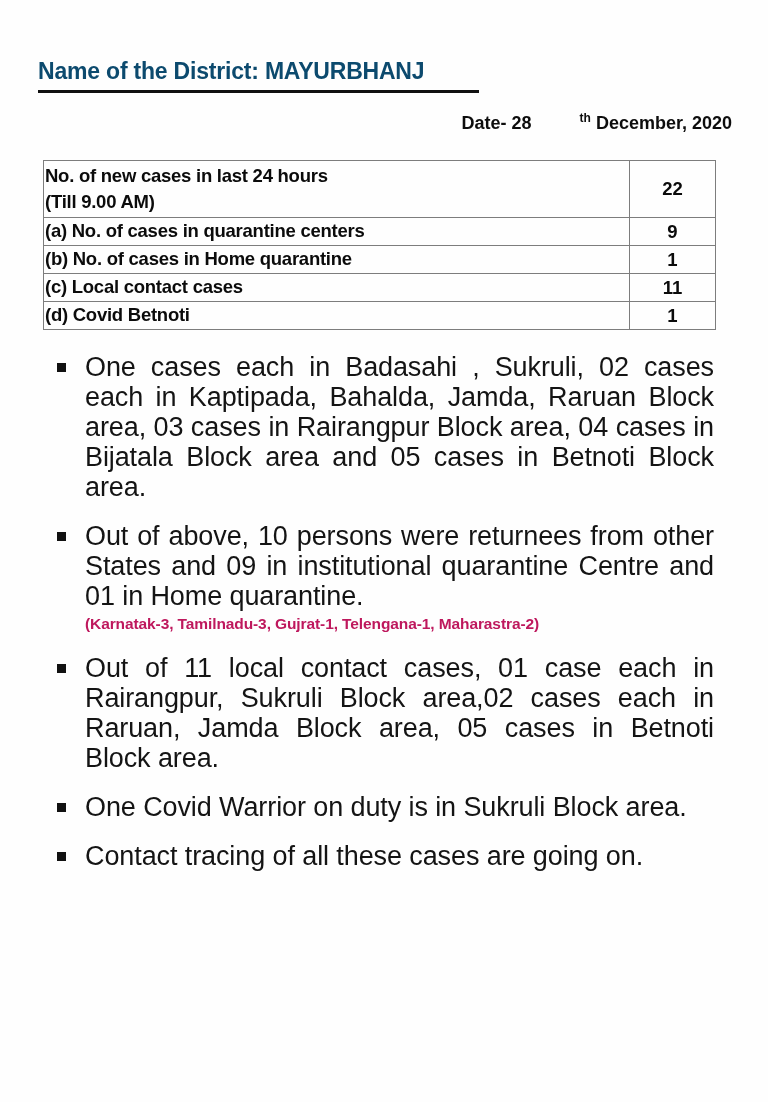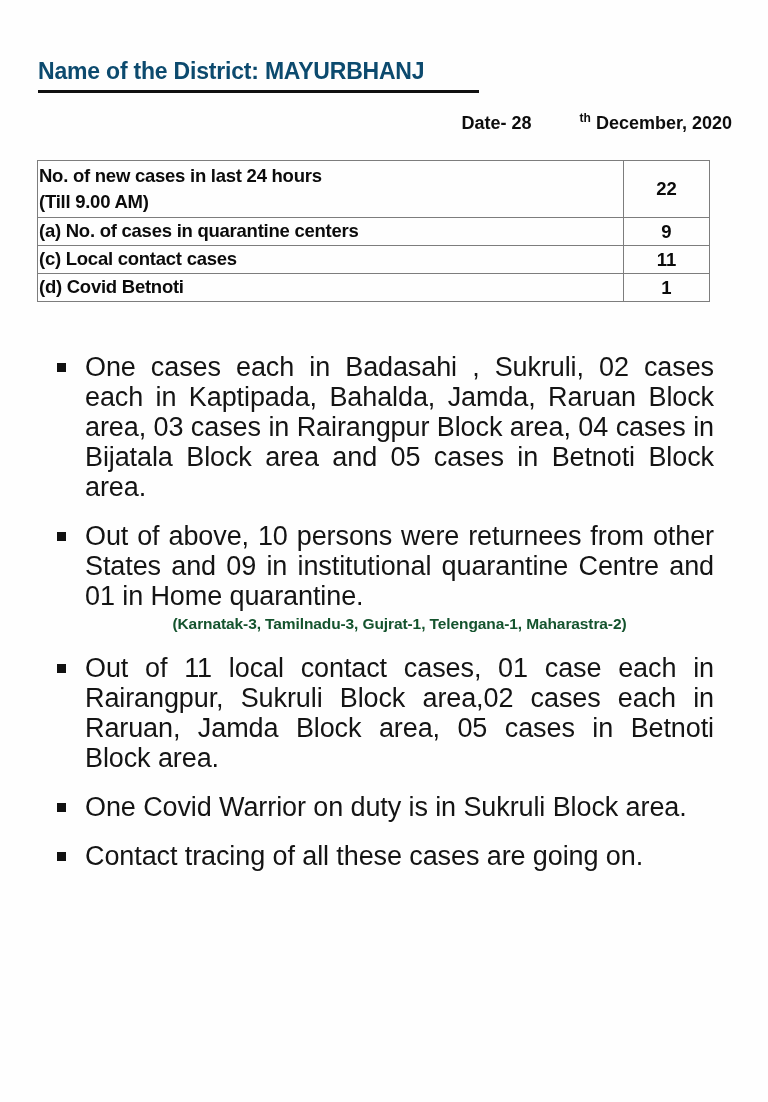--- a/index.html
+++ b/index.html
@@ -60,21 +60,21 @@
   .datetime-block sup {
     font-size: 12px;
     vertical-align: super;
     line-height: 0;
     padding-left: 48px;
   }
 
   
   .stats-table {
     position: absolute;
-    left: 37px;
+    left: 43px;
     top: 160px;
     width: 667px;
     border-collapse: collapse;
     table-layout: fixed;
   }
   .stats-table td {
     border: 1px solid #7d7d7d;
     padding: 0;
     font-size: 18.5px;
     font-weight: bold;
@@ -129,23 +129,23 @@
     color: #141414;
   }
   .bullet-text.last-left {
     text-align: left;
   }
   .bullet-note {
     font-size: 15.5px;
     font-weight: bold;
     line-height: 21px;
     letter-spacing: -0.1px;
-    color: #14532d;
+    color: #be185d;
     margin-top: 2px;
-    text-align: center;
+    text-align: left;
   }
 </style>
 </head>
 <body>
 
 <div class="page">
 
   <div class="doc-title">Name of the District: MAYURBHANJ</div>
   <div class="doc-title-underline"></div>
 
@@ -160,20 +160,24 @@
           <span class="sub-line">No. of new cases in last 24 hours</span>
           <span class="sub-line">(Till 9.00 AM)</span>
         </td>
         <td class="value">22</td>
       </tr>
       <tr>
         <td class="label">(a) No. of cases in quarantine centers</td>
         <td class="value">9</td>
       </tr>
       <tr>
+        <td class="label">(b) No. of cases in Home quarantine</td>
+        <td class="value">1</td>
+      </tr>
+      <tr>
         <td class="label">(c) Local contact cases</td>
         <td class="value">11</td>
       </tr>
       <tr>
         <td class="label">(d) Covid Betnoti</td>
         <td class="value">1</td>
       </tr>
     </tbody>
   </table>
 

